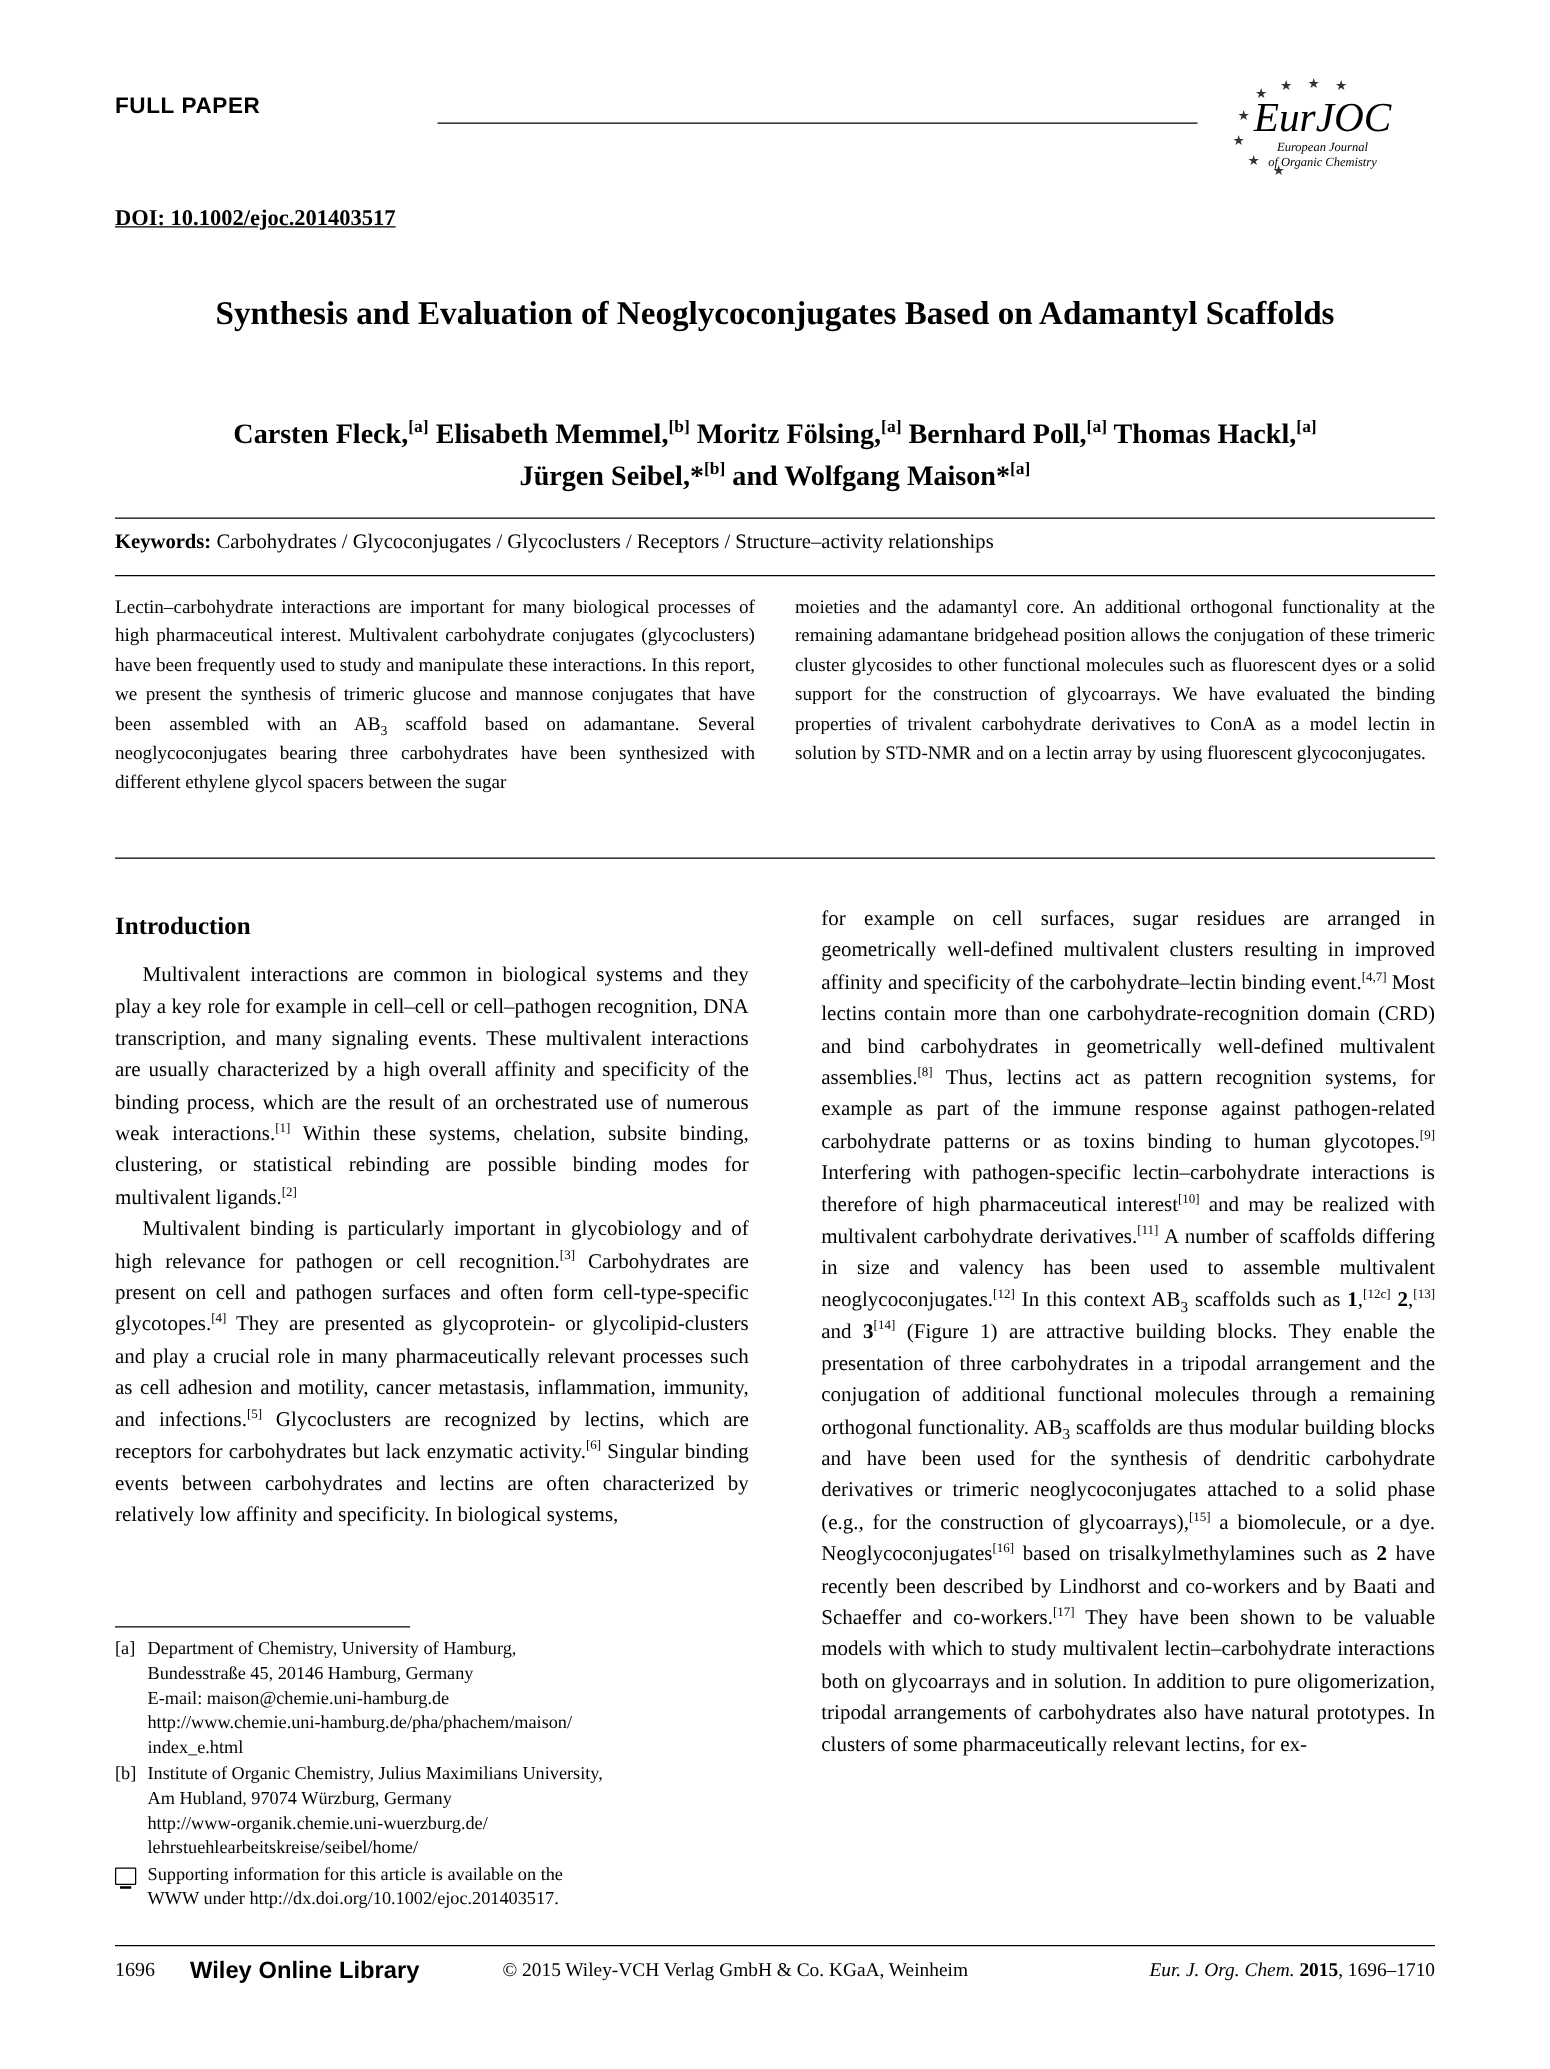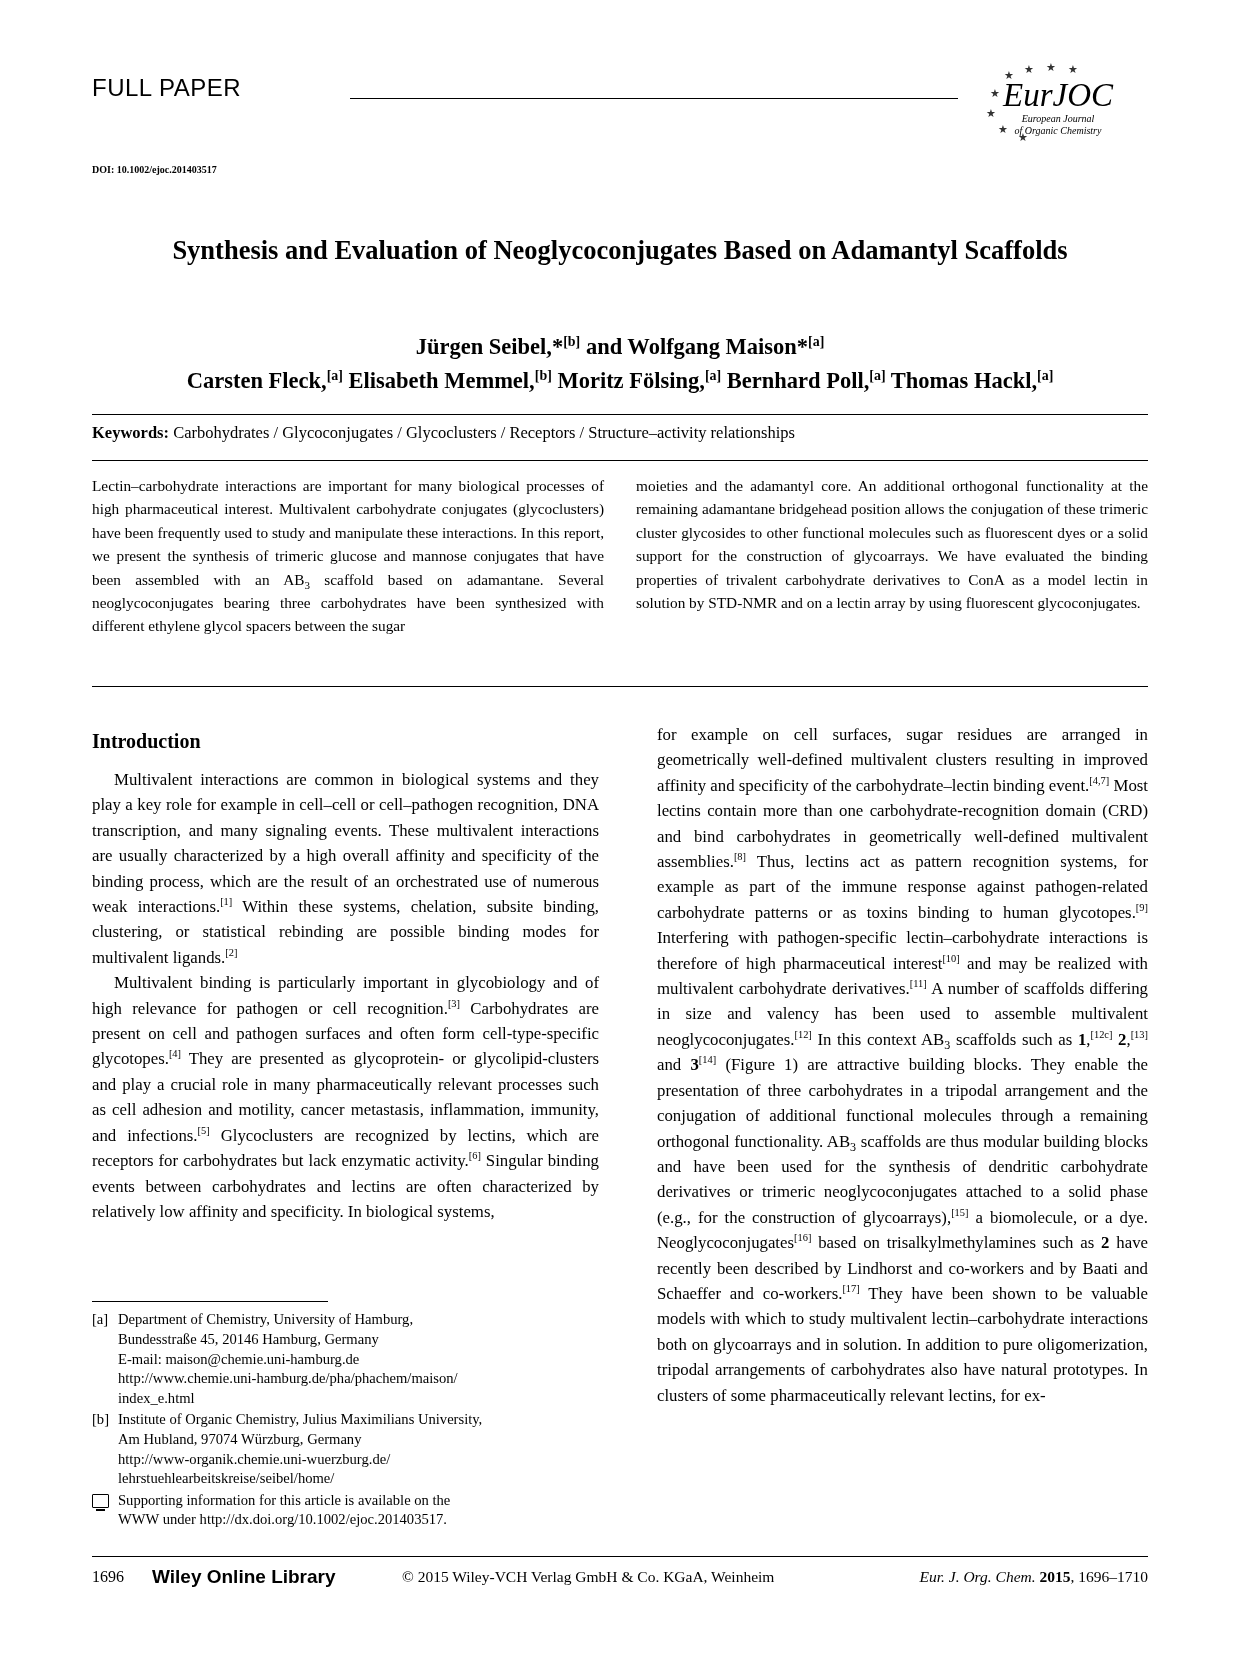--- a/index.html
+++ b/index.html
@@ -27,22 +27,22 @@
     left: 92px;
     top: 62px;
     width: 1056px;
     height: 70px;
   }
   .header-title {
     position: absolute;
     left: 0;
     top: 12px;
     font-family: "Liberation Sans", sans-serif;
-    font-weight: normal;
-    font-size: 24px;
+    font-weight: bold;
+    font-size: 18px;
     letter-spacing: 0.5px;
   }
   .header-rule {
     position: absolute;
     left: 258px;
     right: 190px;
     top: 36px;
     border-bottom: 1.5px solid #000;
   }
   .logo {
@@ -81,22 +81,23 @@
     color: #333;
     font-size: 11px;
     line-height: 11px;
   }
   
   .doi {
     position: absolute;
     left: 92px;
     top: 164px;
     font-family: "Liberation Serif", serif;
-    font-size: 10px;
-    font-weight: bold;
+    font-size: 18px;
+    font-weight: bold;
+    text-decoration: underline;
   }
   
   .title {
     position: absolute;
     left: 110px;
     top: 232px;
     width: 1020px;
     text-align: center;
     font-size: 26.5px;
     font-weight: bold;
@@ -289,22 +290,22 @@
         <span class="star" style="left:50px; top:70px;">★</span>
       </div>
     </div>
   </div>
 
   <div class="doi">DOI: 10.1002/ejoc.201403517</div>
 
   <div class="title">Synthesis and Evaluation of Neoglycoconjugates Based on Adamantyl Scaffolds</div>
 
   <div class="authors">
+    <div>Carsten Fleck,<sup>[a]</sup> Elisabeth Memmel,<sup>[b]</sup> Moritz Fölsing,<sup>[a]</sup> Bernhard Poll,<sup>[a]</sup> Thomas Hackl,<sup>[a]</sup></div>
     <div>Jürgen Seibel,*<sup>[b]</sup> and Wolfgang Maison*<sup>[a]</sup></div>
-    <div>Carsten Fleck,<sup>[a]</sup> Elisabeth Memmel,<sup>[b]</sup> Moritz Fölsing,<sup>[a]</sup> Bernhard Poll,<sup>[a]</sup> Thomas Hackl,<sup>[a]</sup></div>
   </div>
 
   <div class="kw-rule-top"></div>
   <div class="keywords">
     <span class="kw-label">Keywords:</span>
     <span>Carbohydrates / Glycoconjugates / Glycoclusters / Receptors / Structure–activity relationships</span>
   </div>
   <div class="kw-rule-bottom"></div>
 
   <div class="abstract">

